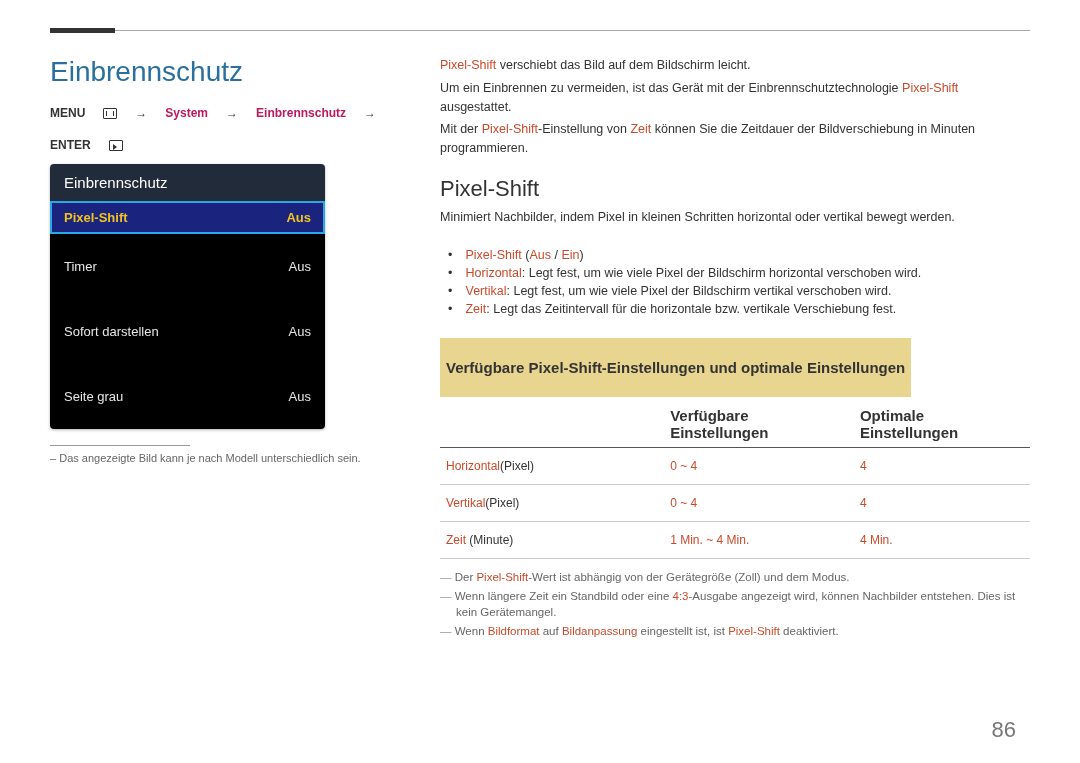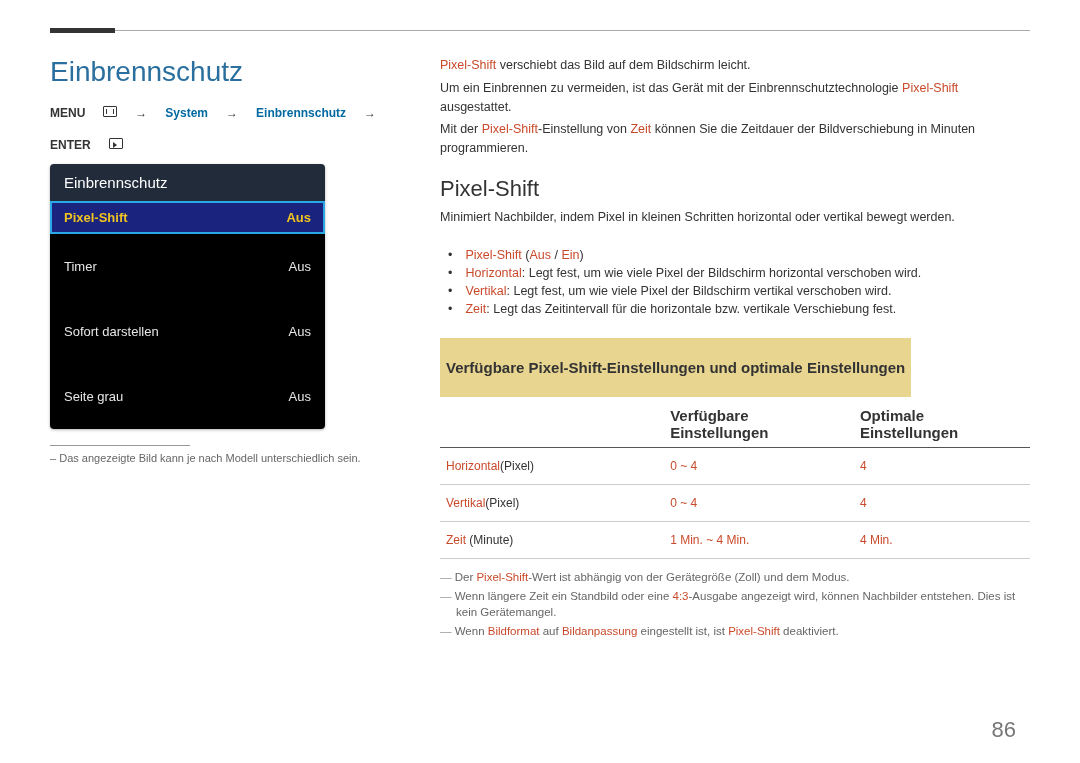--- a/index.html
+++ b/index.html
@@ -31,24 +31,24 @@
   .h1 {
     font-size: 28px;
     color: #2a6f9e;
     font-weight: 400;
     margin-bottom: 18px;
   }
   .breadcrumb {
     font-size: 12px;
     font-weight: 700;
     margin-bottom: 12px;
-    display: flex; align-items: flex-start; flex-wrap: wrap; gap: 18px;
+    display: flex; align-items: center; flex-wrap: wrap; gap: 18px;
   }
   .breadcrumb .sep { font-weight: 400; }
-  .breadcrumb .hl { color: #0369a1; }
+  .breadcrumb .hl { color: #be185d; }
   .icon-box {
     display: inline-block; width: 14px; height: 11px;
     border: 1.5px solid #333; border-radius: 1px;
     position: relative; vertical-align: middle;
   }
   .icon-box.menu::after {
     content:""; position:absolute; left:2px; right:2px; top:2px; bottom:2px;
     border-left:1px solid #333; border-right:1px solid #333;
   }
   .icon-box.enter::after {

